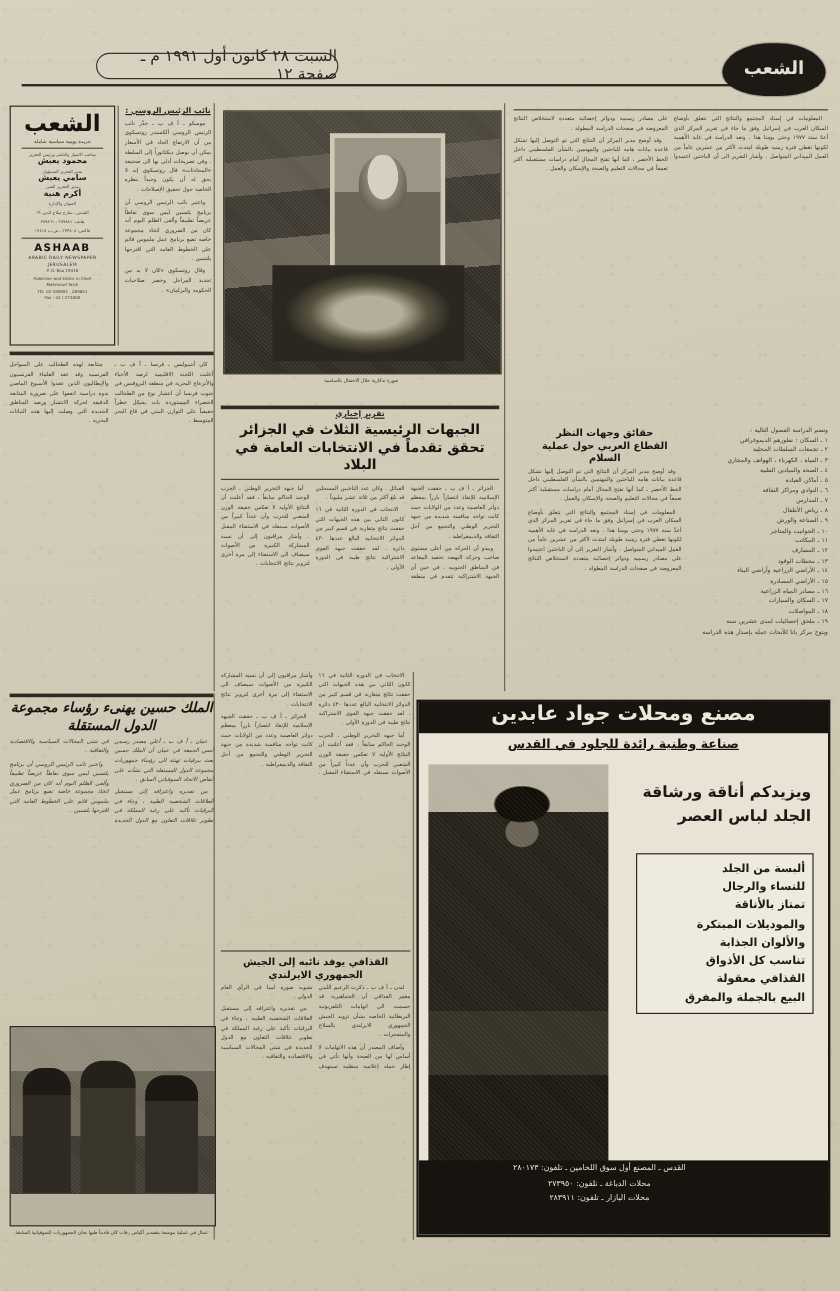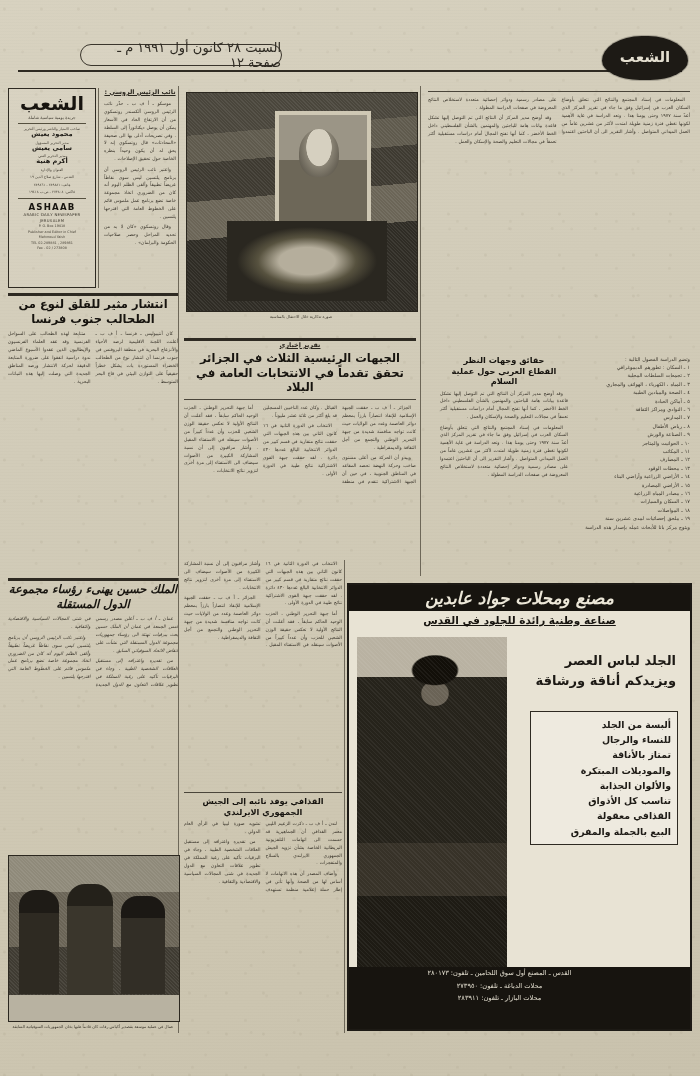--- a/index.html
+++ b/index.html
@@ -116,21 +116,21 @@
   }
 
   
   #ad{
     position:absolute;left:347px;top:583px;width:345px;height:448px;
     border:2px solid #1d1a15;background:#e8e3d4;box-sizing:border-box;
     overflow:hidden;
   }
   #ad .adband{
     position:absolute;left:0;right:0;top:0;height:26px;background:#17140f;
-    display:flex;align-items:center;justify-content:center;font-style:italic;
+    display:flex;justify-content:center;
   }
   #ad .adband span{
     color:#ece7d8;font-size:17px;font-weight:bold;letter-spacing:1px;
   }
   #ad .adsub{
     position:absolute;left:0;right:0;top:29px;
     text-align:center;font-size:10.5px;color:#17140f;font-weight:600;text-decoration:underline;
   }
   #ad .adslogan{
     position:absolute;right:14px;top:66px;width:190px;
@@ -263,21 +263,20 @@
     <div class="kicker">نائب الرئيس الروسي :</div>
     <div class="txt" style="margin-top:4px;">
       <p>موسكو ـ أ ف ب ـ حذّر نائب الرئيس الروسي ألكسندر روتسكوي من أن الارتفاع الحاد في الأسعار يمكن أن يوصل ديكتاتوراً إلى السلطة . وفي تصريحات أدلى بها الى صحيفة «المحادثات» قال روتسكوي إنه لا يحق له أن يكون وحيداً بنظره الخاصة حول تحقيق الإصلاحات .</p>
       <p>واعتبر نائب الرئيس الروسي أن برنامج يلتسين ليس سوى نقاطاً عريضاً تطبيقاً وألقى الظلم اليوم أنه كان من الضروري اتخاذ مجموعة خاصة تضع برنامج عمل ملموس قائم على الخطوط العامة التي اقترحها يلتسين .</p>
       <p>وقال روتسكوي «كان لا بد من تحديد المراحل وحصر صلاحيات الحكومة والبرلمان» .</p>
     </div>
   </div>
 
   <div class="hrule-thick" style="left:8px;top:293px;width:170px;"></div>
   <div class="col" style="left:8px;top:297px;width:170px;">
-    <div class="hl mid">انتشار مثير للقلق لنوع من الطحالب جنوب فرنسا</div>
     <div class="txt cols2" style="margin-top:4px;">
       <p>كان أنتيبوليس ـ فرنسا ـ أ ف ب ـ أعلنت اللجنة الاقليمية لرصد الأحياء والأنزعاج البحرية في منطقة البروفنس في جنوب فرنسا أن انتشار نوع من الطحالب الخضراء المستوردة بات يشكل خطراً حقيقياً على التوازن البيئي في قاع البحر المتوسط .</p>
       <p>متتابعة لهذه الطحالب على السواحل الفرنسية وقد عقد العلماء الفرنسيون والإيطاليون الذين عقدوا الأسبوع الماضي ندوة دراسية اتفقوا على ضرورة المتابعة الدقيقة لحركة الانتشار ورصد المناطق الجديدة التي وصلت إليها هذه النباتات البحرية .</p>
     </div>
   </div>
 
   <div class="hrule-thick" style="left:184px;top:338px;width:232px;"></div>
   <div class="col" style="left:184px;top:341px;width:232px;">
     <div class="kicker">تقرير إخباري</div>
     <div class="hl mid">الجبهات الرئيسية الثلاث في الجزائر تحقق تقدماً في الانتخابات العامة في البلاد</div>
@@ -350,22 +349,22 @@
   <div id="ad">
     <div class="adband">
       <span>مصنع ومحلات جواد عابدين</span>
     </div>
     <div class="adsub">صناعة وطنية رائدة للجلود في القدس</div>
 
     <div class="model"></div>
     <div class="modelmask"></div>
 
     <div class="adslogan">
+      <div>ويزيدكم أناقة ورشاقة</div>
       <div>الجلد لباس العصر</div>
-      <div>ويزيدكم أناقة ورشاقة</div>
     </div>
 
     <div class="adlist">
       <ul>
         <li>ألبسة من الجلد</li>
         <li>للنساء والرجال</li>
         <li>تمتاز بالأناقة</li>
         <li>والموديلات المبتكرة</li>
         <li>والألوان الجذابة</li>
         <li>تناسب كل الأذواق</li>

